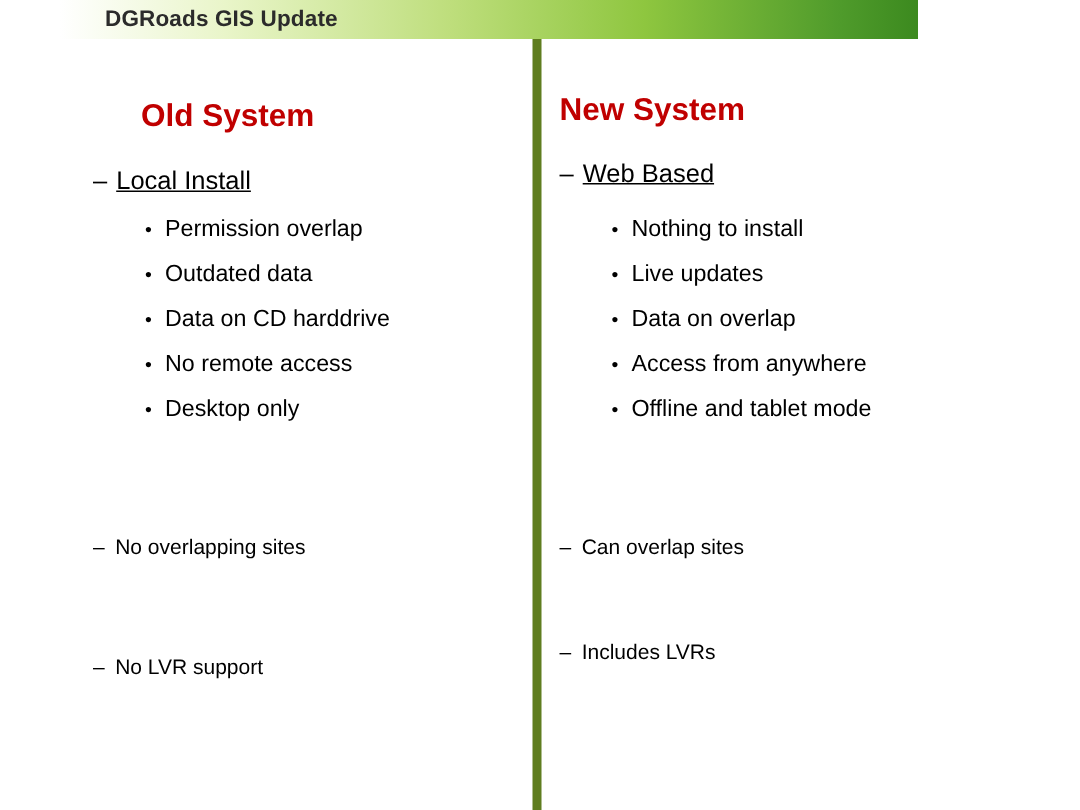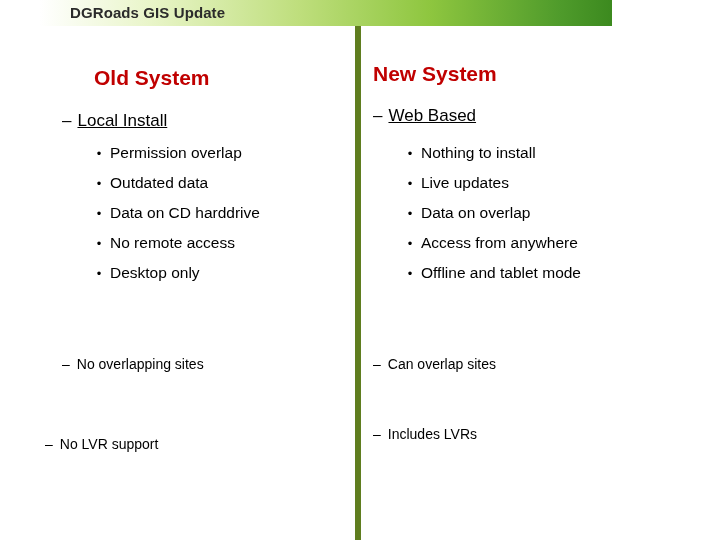--- a/index.html
+++ b/index.html
@@ -102,21 +102,21 @@
     font-size: 13px;
     line-height: 1;
   }
   .bullets li .btext { display: inline-block; }
 
   
   .l-head  { position: absolute; left: 62px;  top: 40px; margin-left: 32px; }
   .l-sub1  { position: absolute; left: 62px;  top: 85px; }
   .l-list  { position: absolute; left: 88px;  top: 118px; }
   .l-sub2  { position: absolute; left: 62px;  top: 330px; }
-  .l-sub3  { position: absolute; left: 45px;  top: 410px; }
+  .l-sub3  { position: absolute; left: 62px;  top: 410px; }
 
   
   .r-head  { position: absolute; left: 12px;  top: 36px; }
   .r-sub1  { position: absolute; left: 12px;  top: 80px; text-align: right; }
   .r-list  { position: absolute; left: 38px;  top: 118px; }
   .r-sub2  { position: absolute; left: 12px;  top: 330px; }
   .r-sub3  { position: absolute; left: 12px;  top: 400px; }
 
   .bullets li { margin-bottom: 12px; }
 </style>

